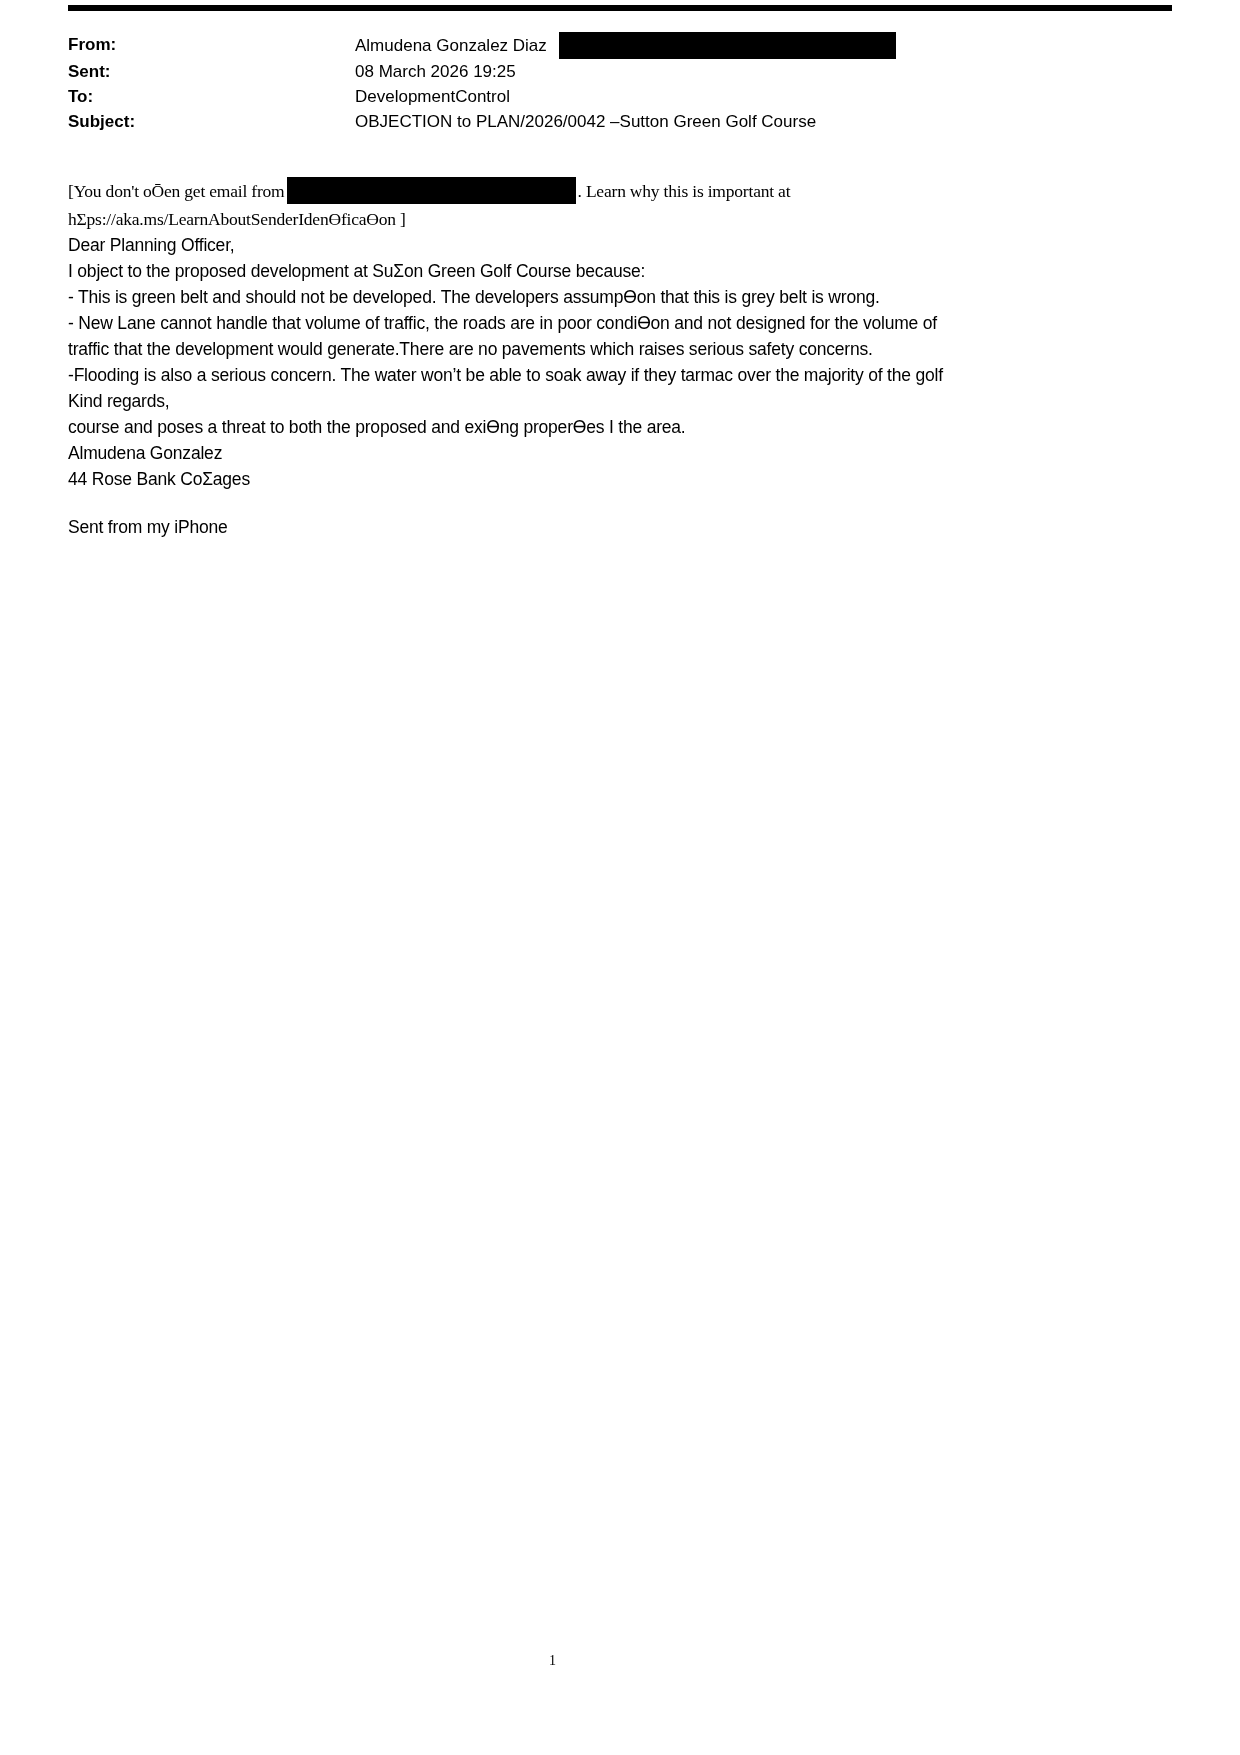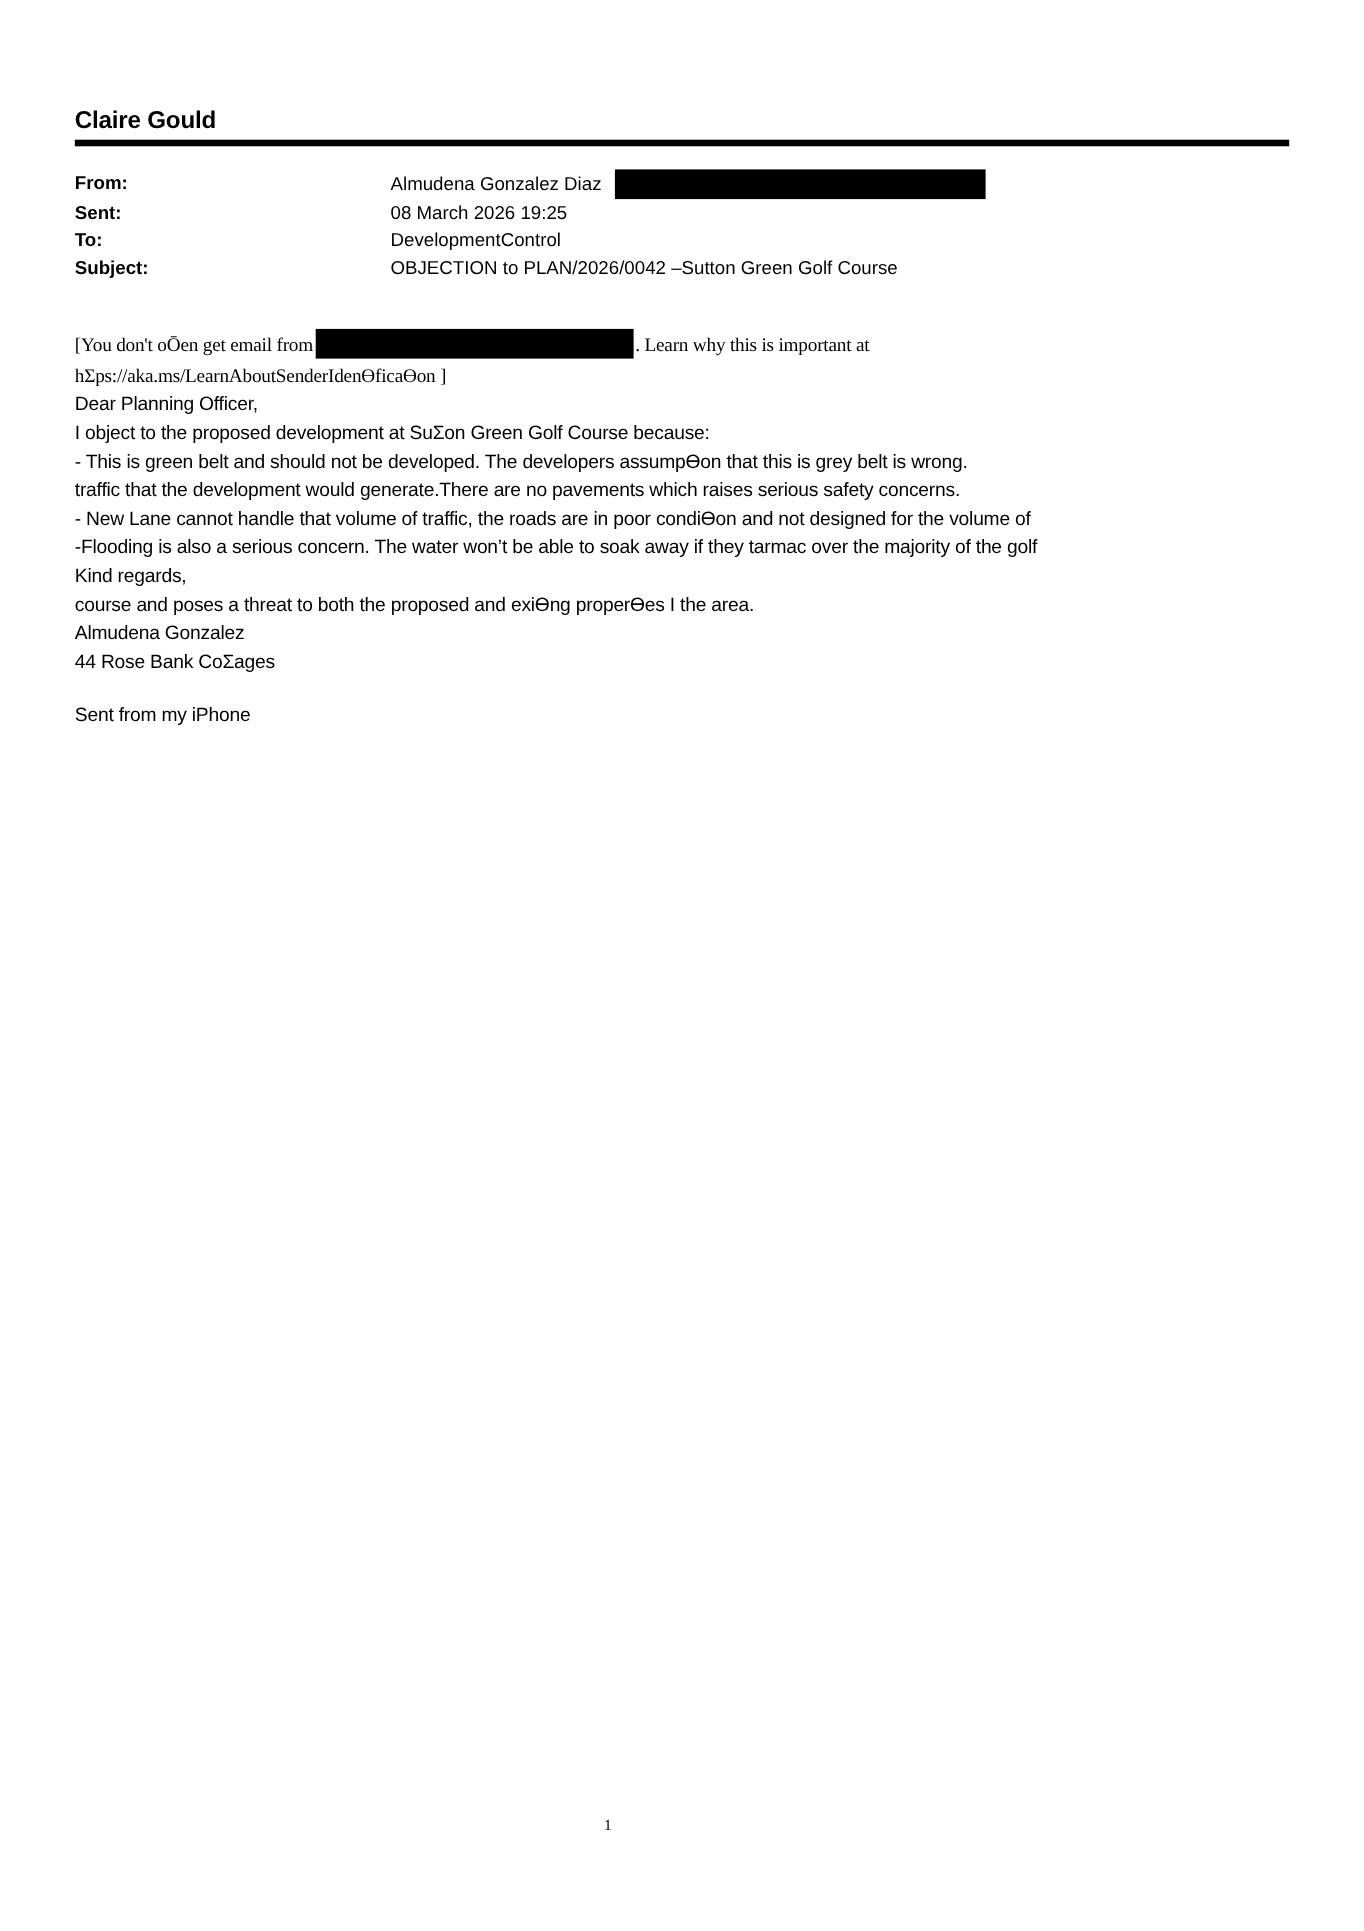--- a/index.html
+++ b/index.html
@@ -81,21 +81,20 @@
     font-family: "Liberation Serif", serif;
     font-size: 14px;
   }
 </style>
 </head>
 <body>
 
 <div class="page">
   <div class="content">
 
-    <div class="title">Claire Gould</div>
     <div class="rule"></div>
 
     <div class="meta">
       <div class="meta-row">
         <div class="meta-label">From:</div>
         <div class="meta-value">
           <span>Almudena Gonzalez Diaz</span>
           <span class="redaction redaction-from"></span>
         </div>
       </div>
@@ -115,22 +114,22 @@
 
     <div class="notice">
       <div><span>[You don't oŌen get email from</span><span class="redaction redaction-notice"></span><span>. Learn why this is important at</span></div>
       <div>hΣps://aka.ms/LearnAboutSenderIdenƟficaƟon ]</div>
     </div>
 
     <div class="body-text">
       <div class="body-line">Dear Planning Officer,</div>
       <div class="body-line">I object to the proposed development at SuΣon Green Golf Course because:</div>
       <div class="body-line">- This is green belt and should not be developed. The developers assumpƟon that this is grey belt is wrong.</div>
+      <div class="body-line">- New Lane cannot handle that volume of traffic, the roads are in poor condiƟon and not designed for the volume of</div>
       <div class="body-line">traffic that the development would generate.There are no pavements which raises serious safety concerns.</div>
-      <div class="body-line">- New Lane cannot handle that volume of traffic, the roads are in poor condiƟon and not designed for the volume of</div>
       <div class="body-line">-Flooding is also a serious concern. The water won’t be able to soak away if they tarmac over the majority of the golf</div>
       <div class="body-line">Kind regards,</div>
       <div class="body-line">course and poses a threat to both the proposed and exiƟng properƟes I the area.</div>
     </div>
 
     <div class="signature">
       <div>Almudena Gonzalez</div>
       <div>44 Rose Bank CoΣages</div>
     </div>
 

